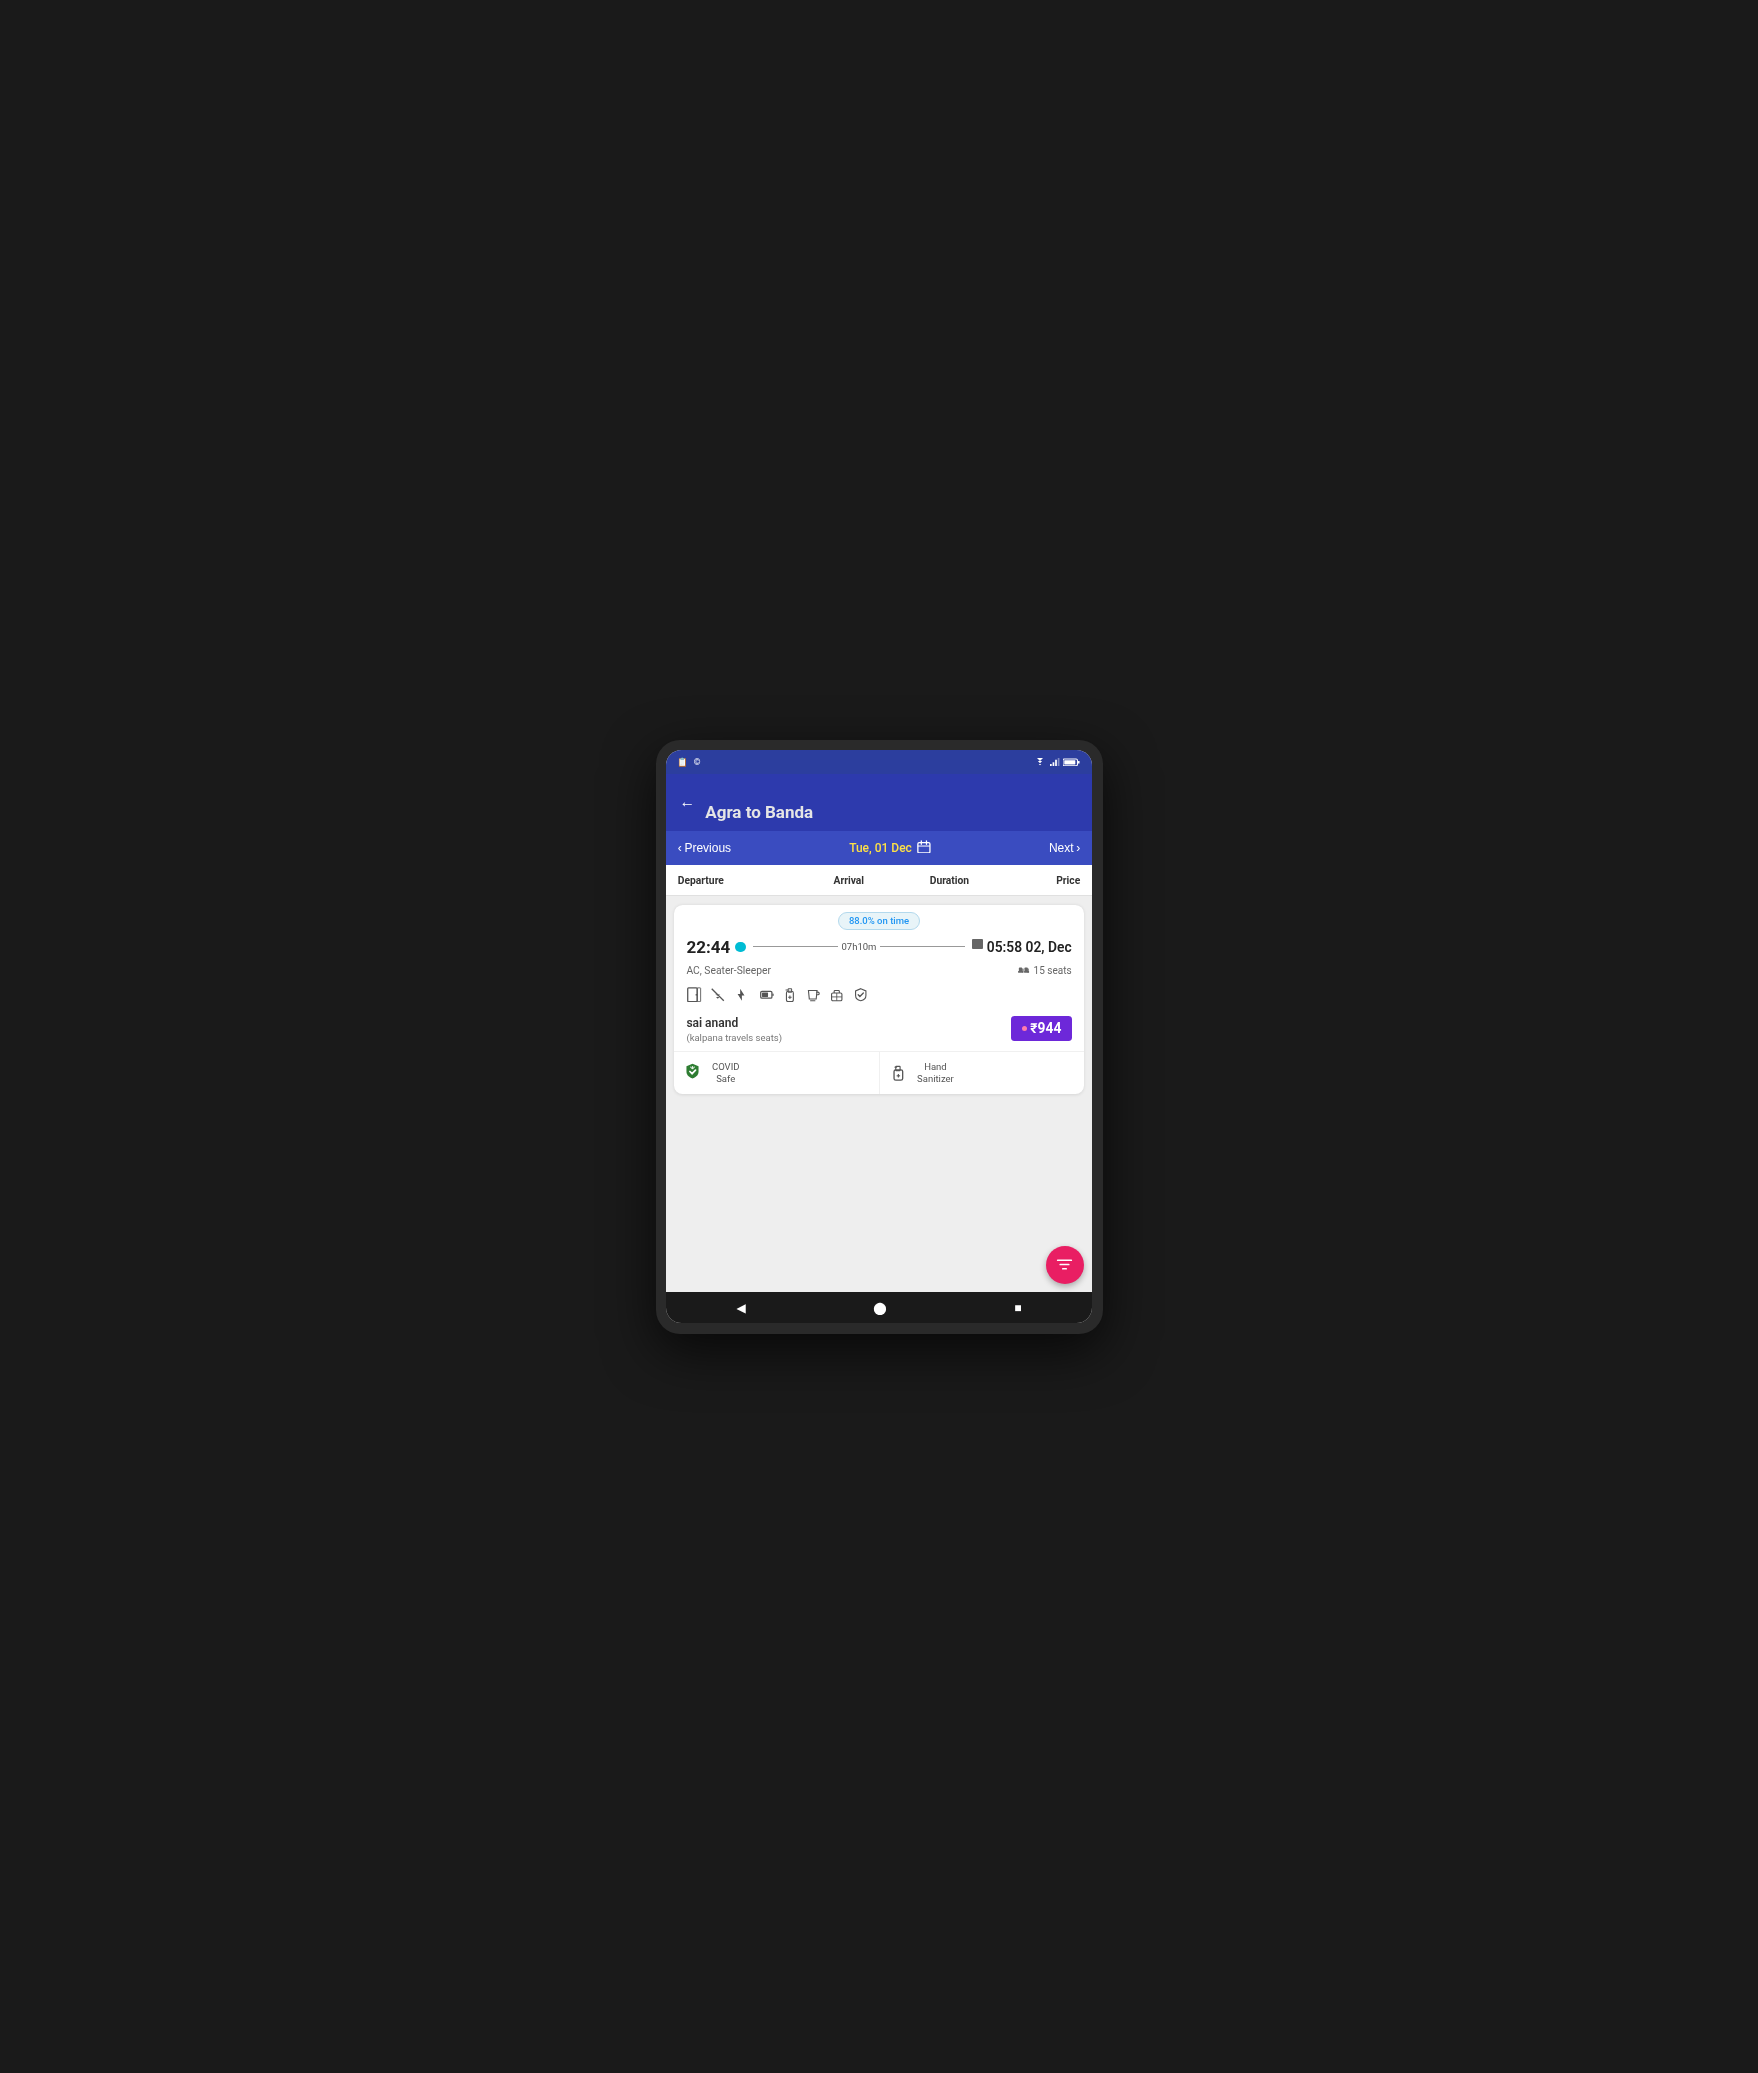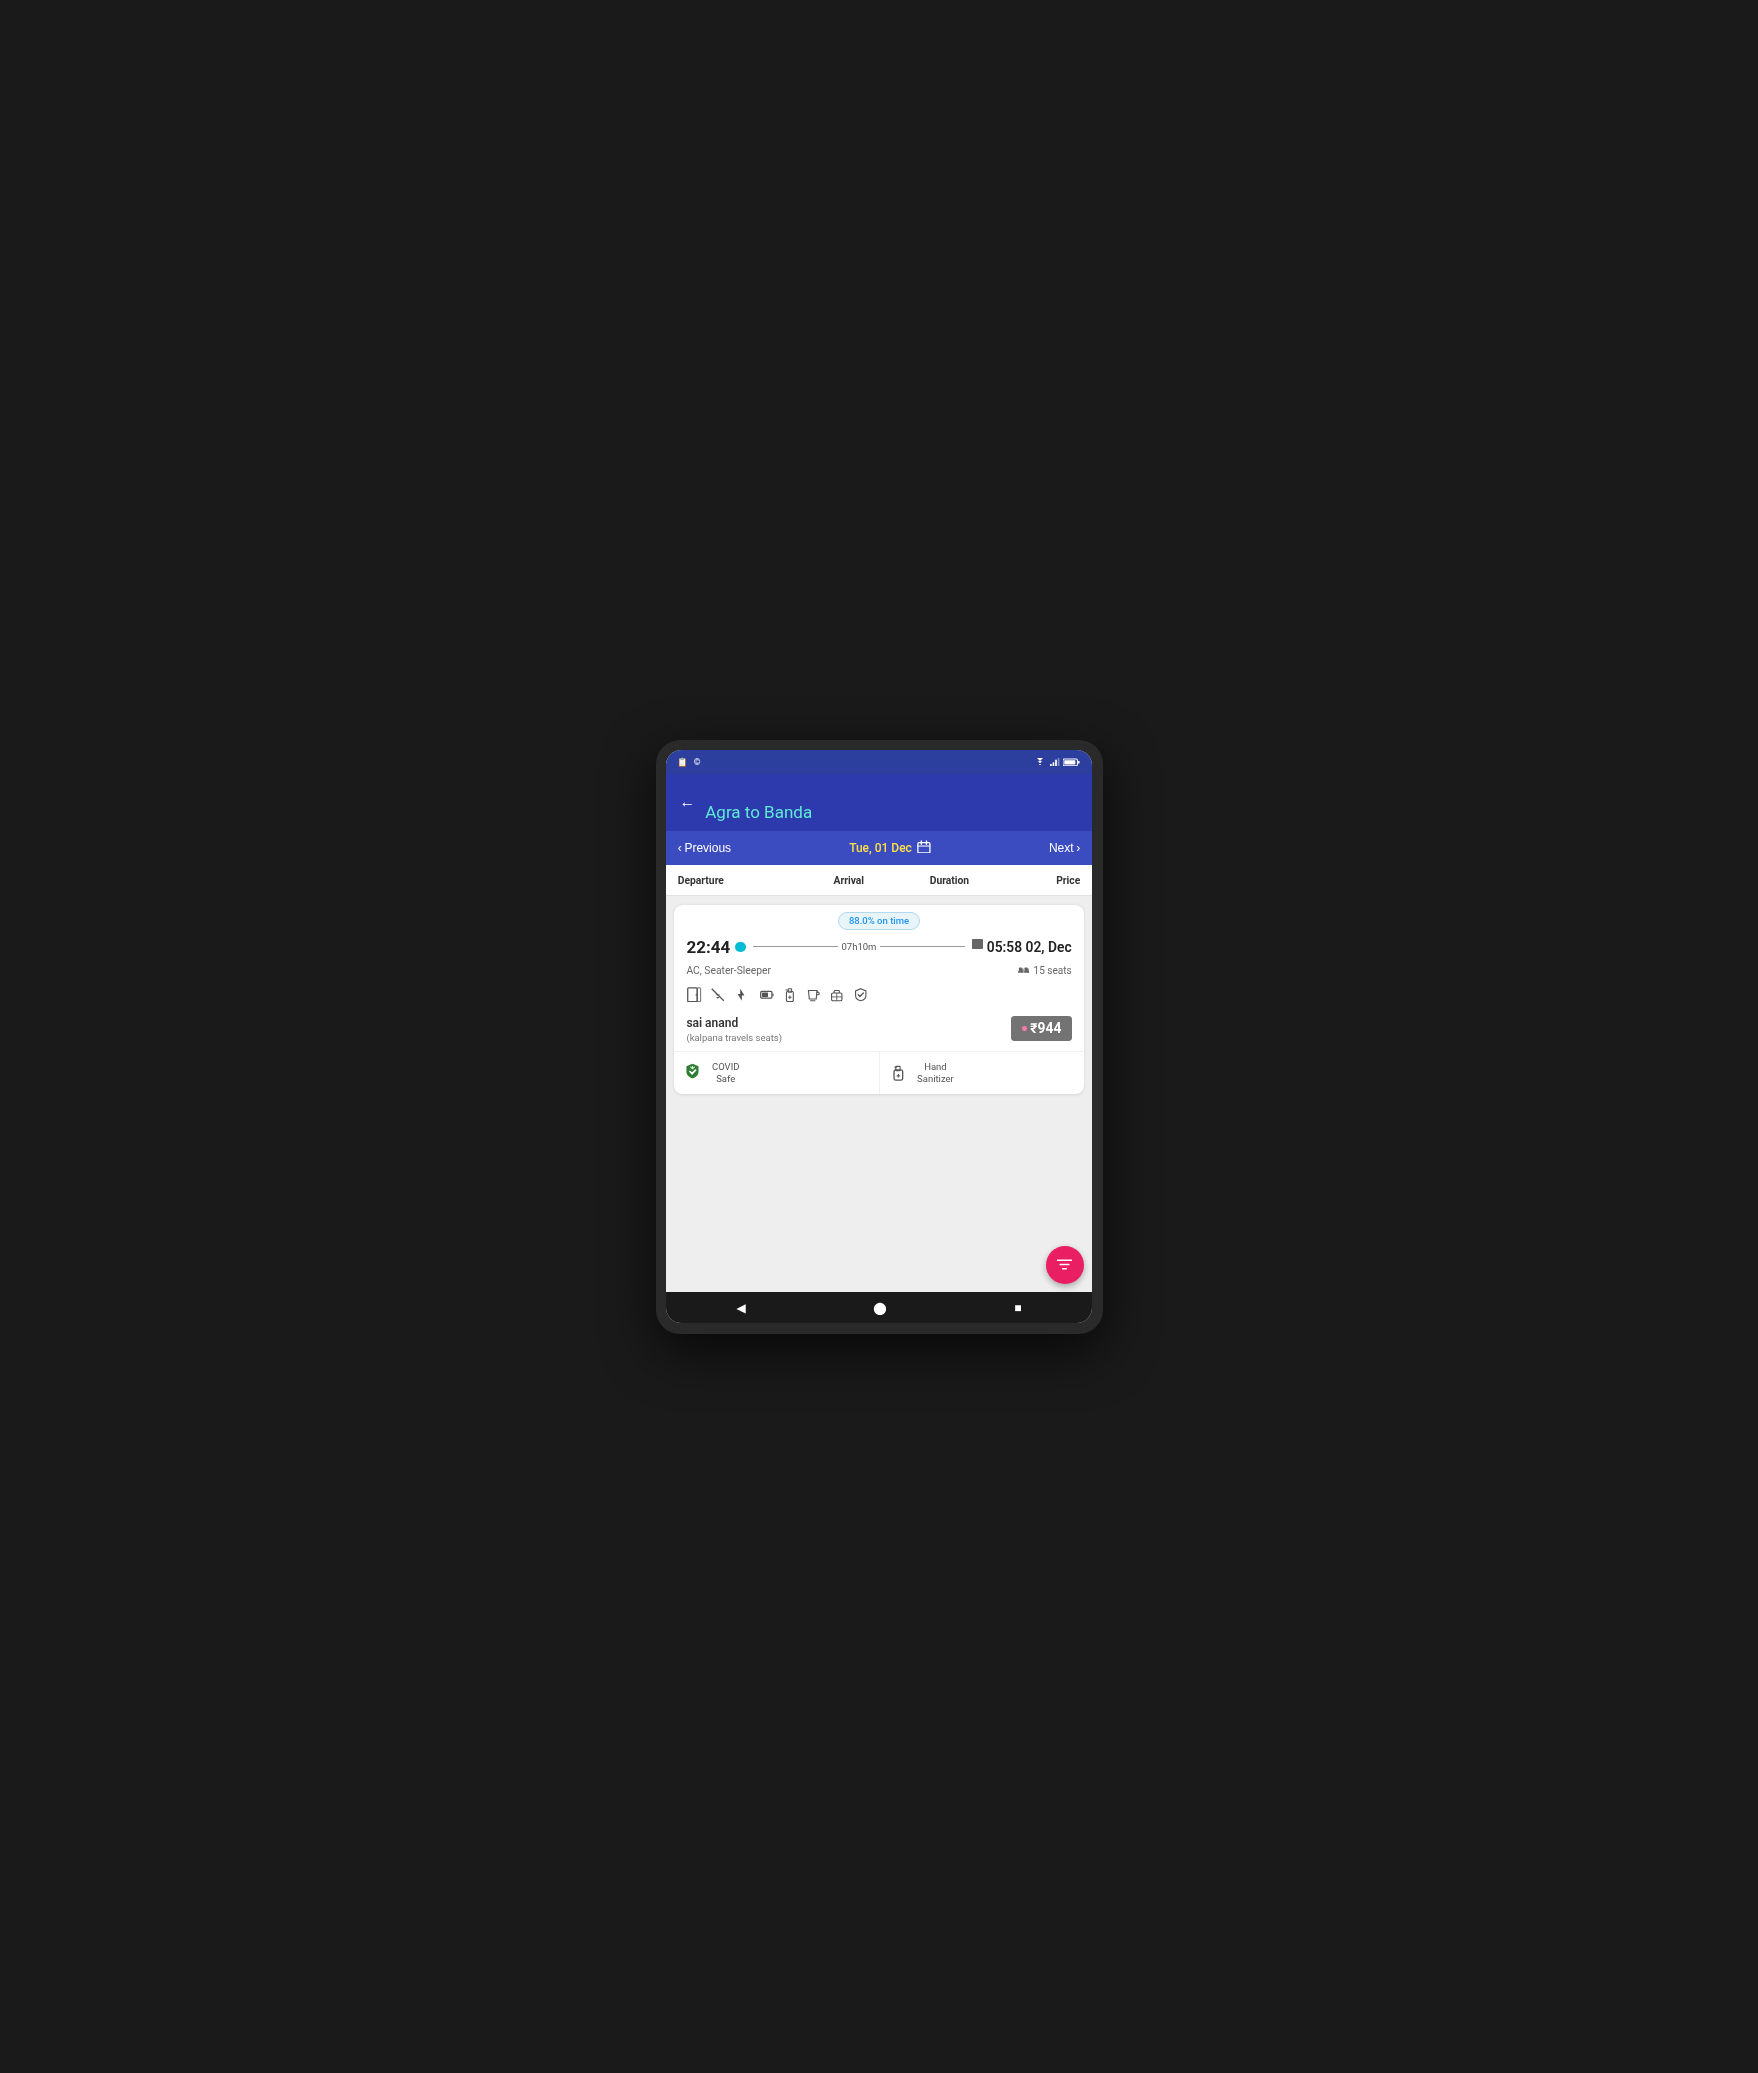--- a/index.html
+++ b/index.html
@@ -71,23 +71,23 @@
     .back-btn {
       color: white;
       font-size: 15.5px;
       cursor: pointer;
       background: none;
       border: none;
       padding: 1.7px;
     }
 
     .header-title {
-      color: #5eead4;
+      color: #e5e5e5;
       font-size: 17px;
-      font-weight: 400;
+      font-weight: 700;
       margin-top: 20px;
     }
 
     
     .nav-bar {
       background: #3a4cc0;
       display: flex;
       justify-content: space-between;
       align-items: center;
       padding: 8.6px 12px;
@@ -283,21 +283,21 @@
       color: #333;
     }
 
     .sub-operator {
       font-size: 9.5px;
       color: #777;
       margin-top: 1.7px;
     }
 
     .price-tag {
-      background: #737373;
+      background: #6d28d9;
       color: white;
       padding: 4.3px 10.3px;
       border-radius: 3.4px;
       font-size: 13.8px;
       font-weight: 700;
       display: flex;
       align-items: center;
       gap: 3.4px;
     }
 

